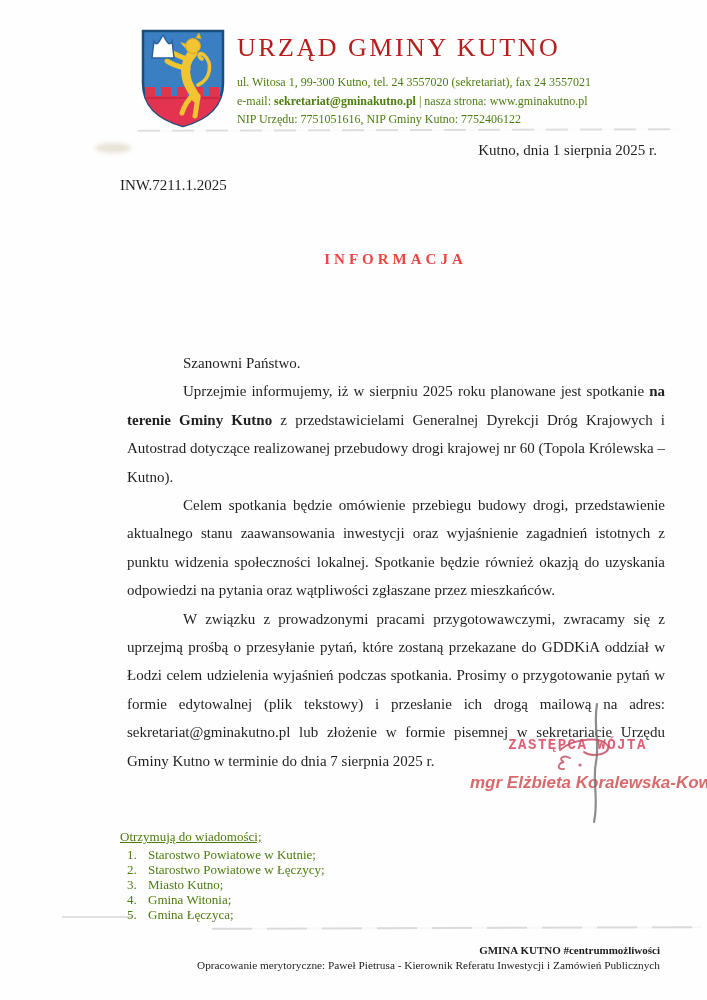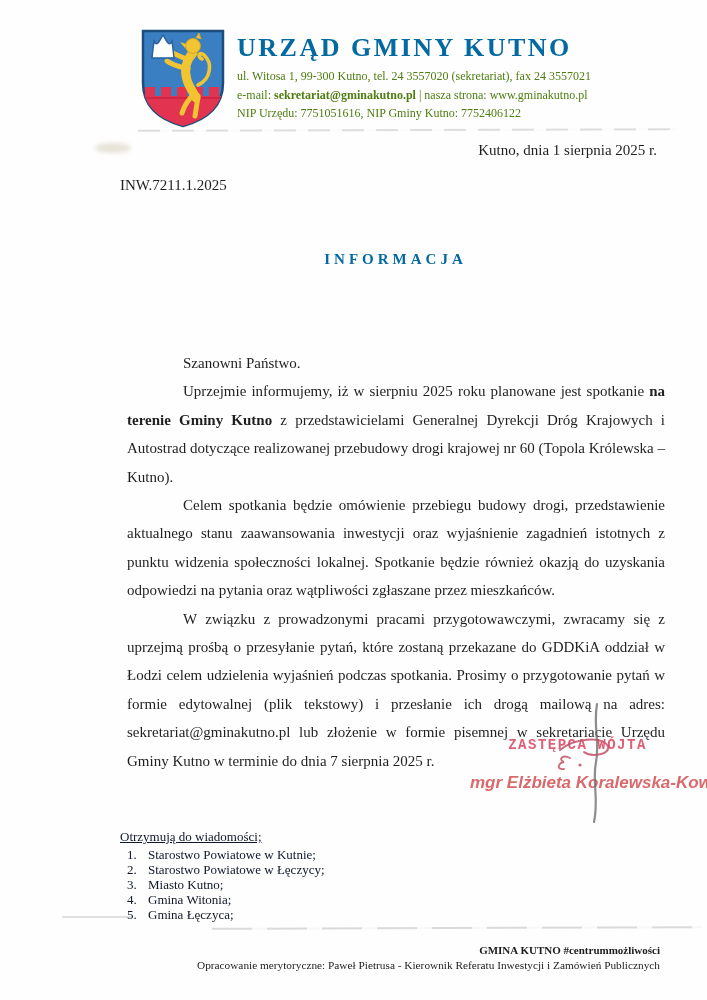--- a/index.html
+++ b/index.html
@@ -3,46 +3,46 @@
 <meta charset="utf-8">
 <style>
   html,body{margin:0;padding:0;background:#ffffff;}
   .page{
     position:relative;width:707px;height:1000px;background:#fefefe;
     overflow:hidden;font-family:"Liberation Serif","DejaVu Serif",serif;color:#1f1f1f;
   }
   
   .crest{position:absolute;left:140px;top:28px;width:86px;height:101px;}
   .header-text{position:absolute;left:237px;top:33px;width:440px;}
-  .org-name{font-size:26px;font-weight:bold;letter-spacing:2.5px;color:#0369a1;margin-bottom:4px;white-space:nowrap;}
+  .org-name{font-size:26px;font-weight:normal;letter-spacing:2.5px;color:#b91c1c;margin-bottom:10px;white-space:nowrap;}
   .addr-line{font-size:12px;line-height:18.6px;color:#4d7c0f;white-space:nowrap;}
   .addr-line b{font-weight:bold;}
   .header-rule{position:absolute;left:138px;top:129px;width:540px;height:2px;opacity:.45;
     background:repeating-linear-gradient(90deg,rgba(110,110,110,.5) 0 22px,rgba(110,110,110,.05) 22px 34px);
     transform:rotate(-0.15deg);}
   .smudge{position:absolute;left:95px;top:143px;width:36px;height:10px;border-radius:50%;
     background:rgba(206,196,168,.45);filter:blur(2px);}
   
   .date-line{position:absolute;left:307px;top:142px;width:350px;text-align:right;font-size:15px;white-space:nowrap;}
   .ref-number{position:absolute;left:120px;top:177px;font-size:15px;white-space:nowrap;}
   .doc-title{position:absolute;left:127px;top:251px;width:537px;text-align:center;
-    font-size:15px;font-weight:bold;letter-spacing:4px;color:#0369a1;}
+    font-size:15px;font-weight:bold;letter-spacing:4px;color:#ef4444;}
   
   .body-col{position:absolute;left:127px;top:327px;width:538px;font-size:15px;line-height:28.4px;text-align:justify;}
   .salutation{padding-left:56px;text-align:left;margin-top:22px;}
   .para{margin:0;text-indent:56px;}
   .para b{font-weight:bold;}
   
   .stamp{position:absolute;left:470px;top:737px;width:215px;text-align:center;
     font-family:"Liberation Sans","DejaVu Sans",sans-serif;}
   .stamp-title{font-size:14px;font-weight:600;letter-spacing:1.5px;color:#df5f77;white-space:nowrap;font-family:Liberation Mono, monospace;}
   .stamp-name{margin-top:20px;font-size:17px;font-style:italic;font-weight:700;color:#d96a6c;white-space:nowrap;}
   .sig-svg{position:absolute;left:540px;top:698px;width:120px;height:130px;}
   
-  .distribution{position:absolute;left:120px;top:829px;font-size:13px;line-height:15px;color:#0f172a;}
+  .distribution{position:absolute;left:120px;top:829px;font-size:13px;line-height:15px;color:#4d7c0f;}
   .dist-heading{text-decoration:underline;margin-bottom:3px;white-space:nowrap;}
   .dist-item{display:flex;white-space:nowrap;}
   .dist-num{width:28px;padding-left:7px;box-sizing:border-box;}
   
   .footer-rule{position:absolute;left:212px;top:927px;width:490px;height:2px;opacity:.4;
     background:repeating-linear-gradient(90deg,rgba(90,90,90,.55) 0 40px,rgba(90,90,90,.1) 40px 55px);
     transform:rotate(-0.2deg);}
   .footer-rule-left{position:absolute;left:62px;top:916px;width:70px;height:2px;opacity:.22;background:#777;}
   .footer{position:absolute;left:60px;top:944px;width:600px;text-align:right;color:#1c1c1c;}
   .footer-brand{font-size:11px;font-weight:bold;margin-bottom:3px;white-space:nowrap;}

